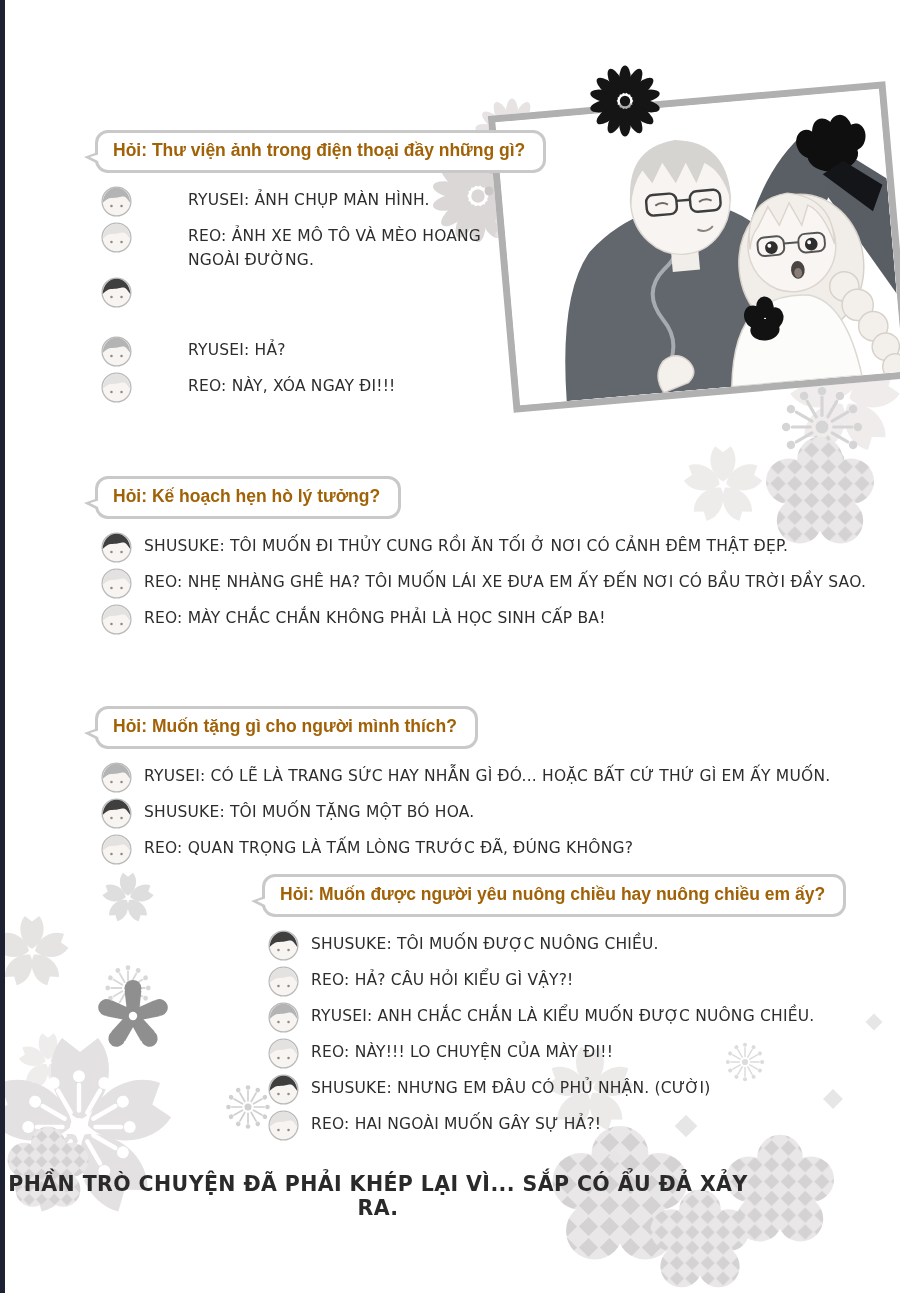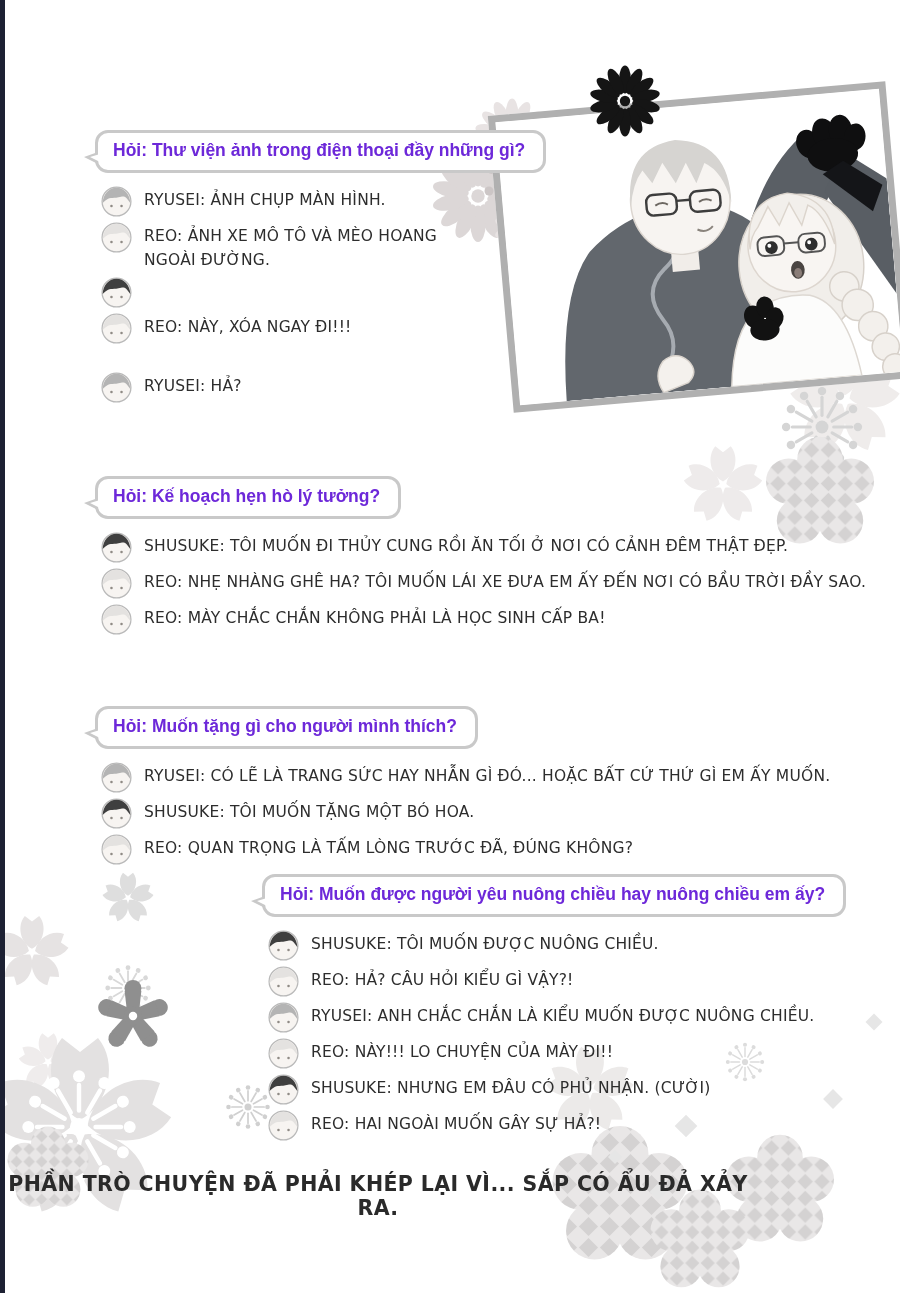--- a/index.html
+++ b/index.html
@@ -22,31 +22,31 @@
 
   
   .qa-block{position:absolute;z-index:3;}
   .b1{left:95px;top:130px;width:410px;}
   .b2{left:95px;top:476px;width:798px;}
   .b3{left:95px;top:706px;width:798px;}
   .b4{left:262px;top:874px;width:565px;}
 
   .bubble{position:relative;display:inline-block;background:#fff;border:3px solid #c9c9c9;
      border-radius:13px;padding:7px 18px 9px 15px;margin:0 0 10px 0;white-space:nowrap;
-     font-family:"Liberation Sans",sans-serif;font-weight:bold;font-size:17.5px;color:#6d28d9;}
+     font-family:"Liberation Sans",sans-serif;font-weight:bold;font-size:17.5px;color:#a16207;}
   .bubble::before{content:'';position:absolute;left:-14px;bottom:6px;width:0;height:0;
      border-style:solid;border-width:5px 14px 7px 0;border-color:transparent #c9c9c9 transparent transparent;}
   .bubble::after{content:'';position:absolute;left:-8px;bottom:8.5px;width:0;height:0;
      border-style:solid;border-width:3.5px 10px 5px 0;border-color:transparent #ffffff transparent transparent;}
 
   .answer-row{display:flex;align-items:flex-start;gap:12px;margin:5px 0 7px 6px;}
   .answer-row.gap{margin-top:30px;}
   .avatar{flex:0 0 31px;width:31px;height:31px;margin-top:-2px;}
   .answer-text{font-size:15.5px;line-height:1.55;color:#2d2d2d;letter-spacing:.2px;}
-  .b1 .answer-text{max-width:340px;}
+  .b1 .answer-text{max-width:340px;margin-left:44px;}
   .b2 .answer-text,.b3 .answer-text{max-width:745px;}
   .b4 .answer-text{max-width:505px;}
 
   .footer{position:absolute;left:0;top:1172px;width:756px;text-align:center;z-index:3;
      font-size:20.5px;font-weight:bold;color:#2a2a2a;letter-spacing:.4px;}
 
   .confetti{position:absolute;background:#e6e6e6;transform:rotate(45deg);z-index:0;}
 </style>
 </head>
 <body>
@@ -374,36 +374,36 @@
             <circle cx="22.5" cy="22" r="1.4" fill="#8f8a85"></circle>
           </svg></span>
         <span class="answer-text">REO: ẢNH XE MÔ TÔ VÀ MÈO HOANG NGOÀI ĐƯỜNG.</span>
       </div><div class="answer-row">
         <span class="avatar"><svg viewBox="0 0 34 34">
             <circle cx="17" cy="17" r="15.8" fill="#f7f4f1" stroke="#b9b9b9" stroke-width="1.4"></circle>
             <path d="M1.8,19 C2.2,8.5 9,1.8 17,1.8 C25,1.8 31.8,8.5 32.2,19 C28,12.5 26,10.8 22,11.8 C14,13.8 10,12.3 6.5,14.8 C4,16.5 2.8,17.5 1.8,19 Z" fill="#3f3f3f"></path>
             <circle cx="11.5" cy="22" r="1.4" fill="#8f8a85"></circle>
             <circle cx="22.5" cy="22" r="1.4" fill="#8f8a85"></circle>
           </svg></span>
+      </div><div class="answer-row gap">
+        <span class="avatar"><svg viewBox="0 0 34 34">
+            <circle cx="17" cy="17" r="15.8" fill="#f7f4f1" stroke="#b9b9b9" stroke-width="1.4"></circle>
+            <path d="M1.8,19 C2.2,8.5 9,1.8 17,1.8 C25,1.8 31.8,8.5 32.2,19 C28,12.5 26,10.8 22,11.8 C14,13.8 10,12.3 6.5,14.8 C4,16.5 2.8,17.5 1.8,19 Z" fill="#b4b4b4"></path>
+            <circle cx="11.5" cy="22" r="1.4" fill="#8f8a85"></circle>
+            <circle cx="22.5" cy="22" r="1.4" fill="#8f8a85"></circle>
+          </svg></span>
+        <span class="answer-text">RYUSEI: HẢ?</span>
       </div><div class="answer-row">
         <span class="avatar"><svg viewBox="0 0 34 34">
             <circle cx="17" cy="17" r="15.8" fill="#f7f4f1" stroke="#b9b9b9" stroke-width="1.4"></circle>
             <path d="M1.8,19 C2.2,8.5 9,1.8 17,1.8 C25,1.8 31.8,8.5 32.2,19 C28,12.5 26,10.8 22,11.8 C14,13.8 10,12.3 6.5,14.8 C4,16.5 2.8,17.5 1.8,19 Z" fill="#e4e2e0"></path>
             <circle cx="11.5" cy="22" r="1.4" fill="#8f8a85"></circle>
             <circle cx="22.5" cy="22" r="1.4" fill="#8f8a85"></circle>
           </svg></span>
         <span class="answer-text">REO: NÀY, XÓA NGAY ĐI!!!</span>
-      </div><div class="answer-row gap">
-        <span class="avatar"><svg viewBox="0 0 34 34">
-            <circle cx="17" cy="17" r="15.8" fill="#f7f4f1" stroke="#b9b9b9" stroke-width="1.4"></circle>
-            <path d="M1.8,19 C2.2,8.5 9,1.8 17,1.8 C25,1.8 31.8,8.5 32.2,19 C28,12.5 26,10.8 22,11.8 C14,13.8 10,12.3 6.5,14.8 C4,16.5 2.8,17.5 1.8,19 Z" fill="#b4b4b4"></path>
-            <circle cx="11.5" cy="22" r="1.4" fill="#8f8a85"></circle>
-            <circle cx="22.5" cy="22" r="1.4" fill="#8f8a85"></circle>
-          </svg></span>
-        <span class="answer-text">RYUSEI: HẢ?</span>
       </div></div>
   <div class="qa-block b2"><div class="bubble">Hỏi: Kế hoạch hẹn hò lý tưởng?</div><br><div class="answer-row">
         <span class="avatar"><svg viewBox="0 0 34 34">
             <circle cx="17" cy="17" r="15.8" fill="#f7f4f1" stroke="#b9b9b9" stroke-width="1.4"></circle>
             <path d="M1.8,19 C2.2,8.5 9,1.8 17,1.8 C25,1.8 31.8,8.5 32.2,19 C28,12.5 26,10.8 22,11.8 C14,13.8 10,12.3 6.5,14.8 C4,16.5 2.8,17.5 1.8,19 Z" fill="#3f3f3f"></path>
             <circle cx="11.5" cy="22" r="1.4" fill="#8f8a85"></circle>
             <circle cx="22.5" cy="22" r="1.4" fill="#8f8a85"></circle>
           </svg></span>
         <span class="answer-text">SHUSUKE: TÔI MUỐN ĐI THỦY CUNG RỒI ĂN TỐI Ở NƠI CÓ CẢNH ĐÊM THẬT ĐẸP.</span>
       </div><div class="answer-row">

